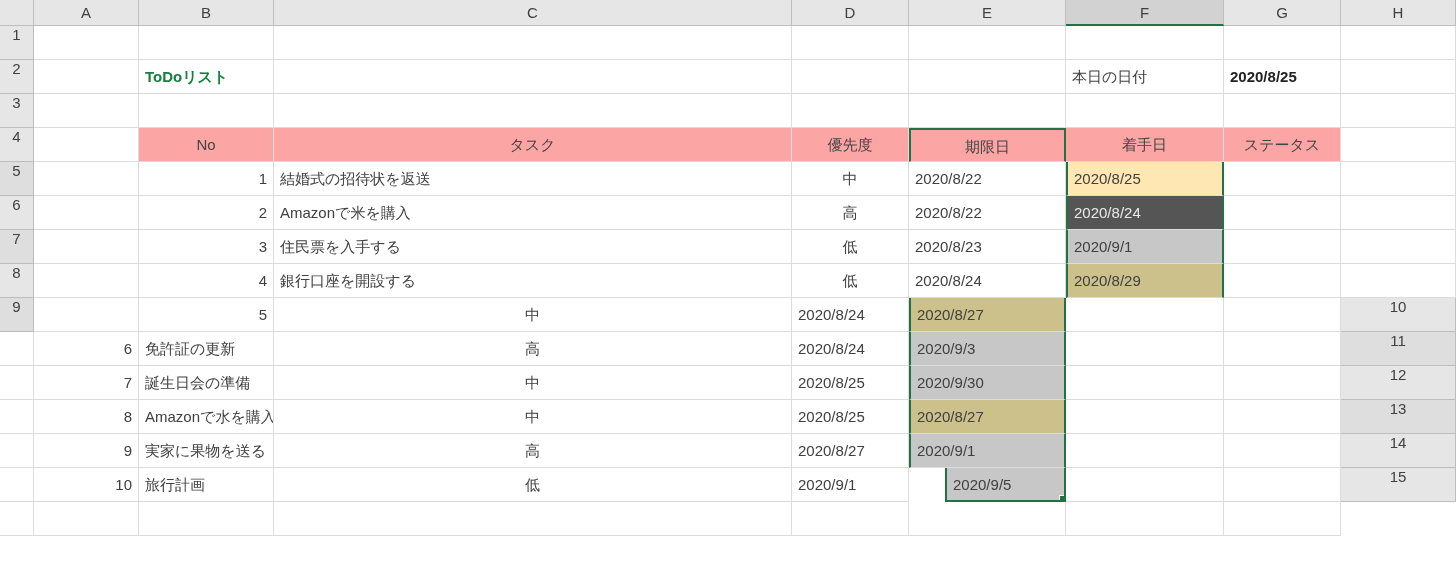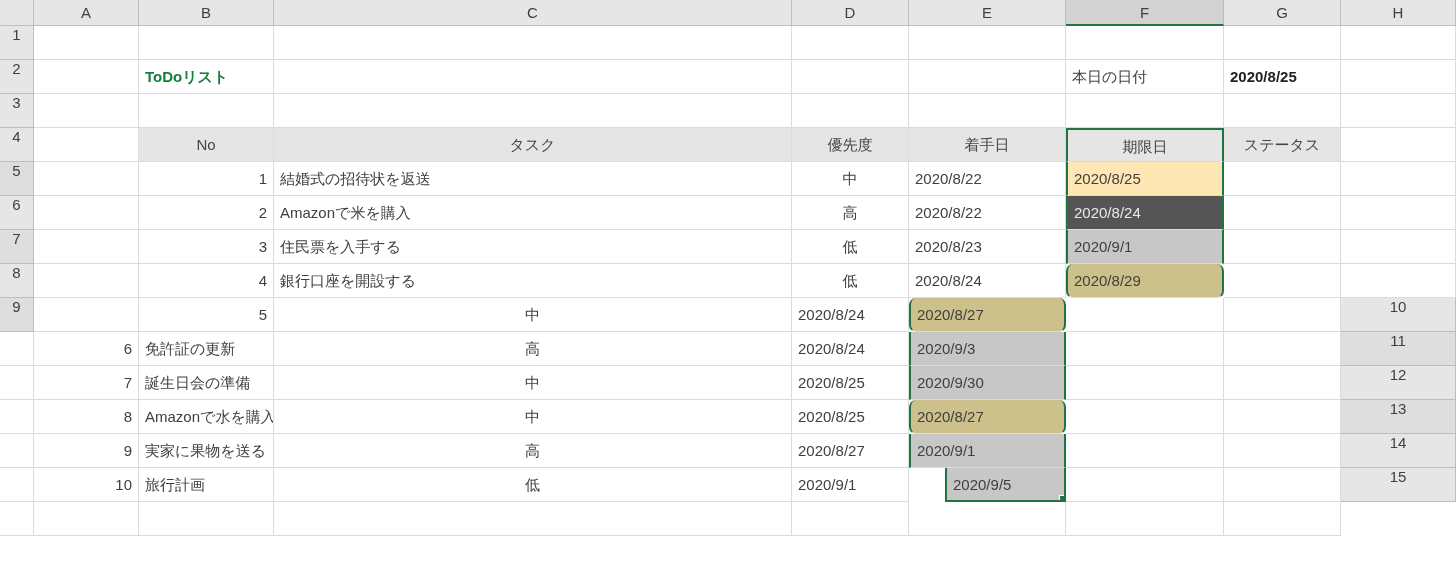--- a/index.html
+++ b/index.html
@@ -51,21 +51,21 @@
       border-bottom: 1px solid #bdbdbd;
       height: 26px;
     }
     .col-sel {
       background: #d2d2d2;
       border-bottom: 2px solid #217346;
     }
     .title { font-weight: bold; color: #15803d; }
     .bold { font-weight: bold; color: #222; }
     .th {
-      background: #e5e5e5;
+      background: #fca5a5;
       text-align: center;
       color: #444;
     }
     .num { text-align: right; }
     .ctr { text-align: center; }
     .date-r { }
 
     .f-col { border-left: 2px solid #217346; border-right: 2px solid #217346; }
     .f-top { border-top: 2px solid #217346; }
     .f-bot { border-bottom: 2px solid #217346; position: relative; margin-left: 36px; }
@@ -73,21 +73,21 @@
       content: "";
       position: absolute;
       right: -3px; bottom: -3px;
       width: 6px; height: 6px;
       background: #217346;
       border: 1px solid #fff;
     }
 
     .bg-yellow { background: #ffe7b3; }
     .bg-dark { background: #555; color: #e9e9e9; }
-    .bg-olive { background: #ccc08b; border-radius: 7px; }
+    .bg-olive { background: #ccc08b; }
     .bg-gray { background: #c7c7c7; }
   </style>
 </head>
 <body>
 
 <div class="sheet" id="sheet">
     <div class="corner"></div>
     <div class="colhead">A</div>
     <div class="colhead">B</div>
     <div class="colhead">C</div>
@@ -121,22 +121,22 @@
     <div class="cell"></div>
     <div class="cell"></div>
     <div class="cell"></div>
     <div class="cell"></div>
     <div class="cell"></div>
     <div class="rowhead">4</div>
     <div class="cell"></div>
     <div class="cell th">No</div>
     <div class="cell th">タスク</div>
     <div class="cell th">優先度</div>
+    <div class="cell th f-col f-top">期限日</div>
     <div class="cell th">着手日</div>
-    <div class="cell th f-col f-top">期限日</div>
     <div class="cell th">ステータス</div>
     <div class="cell"></div>
     <div class="rowhead banded">5</div>
     <div class="cell"></div>
     <div class="cell num">1</div>
     <div class="cell">結婚式の招待状を返送</div>
     <div class="cell ctr">中</div>
     <div class="cell date-r">2020/8/22</div>
     <div class="cell date-r f-col bg-yellow">2020/8/25</div>
     <div class="cell"></div>

